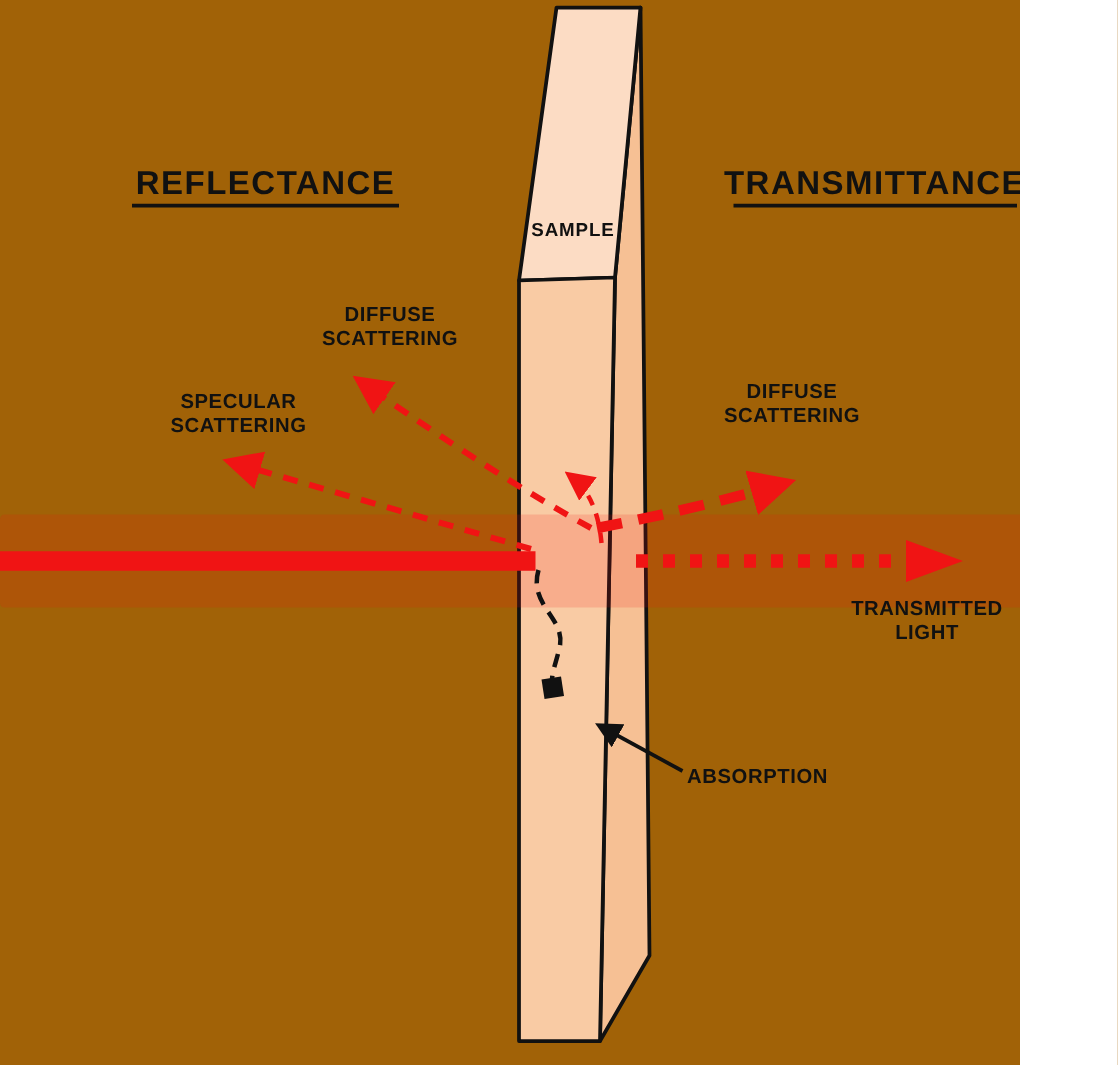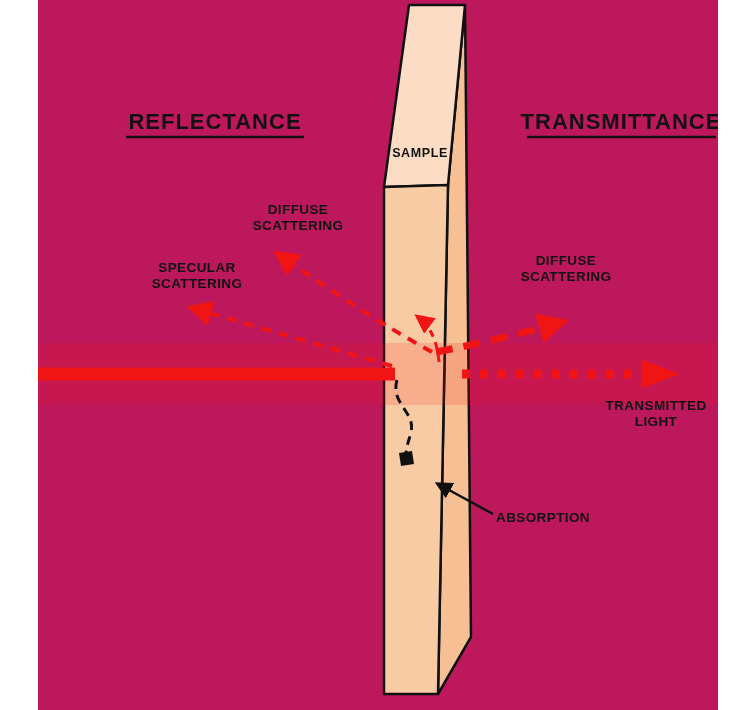--- a/index.html
+++ b/index.html
@@ -1,22 +1,21 @@
 <!DOCTYPE html>
 <html><head>
 <meta charset="utf-8">
 <style>
   html,body { margin:0; padding:0; background:#ffffff; }
   .stage {
     position:relative;
     width:680px; height:710px;
-    background:#be185d;
+    background:#a16207;
     overflow:hidden;
     font-family:"Liberation Sans", sans-serif;
-    margin-left:38px;
   }
   svg text {
     font-family:"Liberation Sans", sans-serif;
     font-weight:bold;
     fill:#111111;
   }
   .title  { font-size:22px; letter-spacing:1px; }
   .lbl    { font-size:13.5px; letter-spacing:0.4px; }
   .sample { font-size:12.5px; letter-spacing:0.6px; }
 </style>

